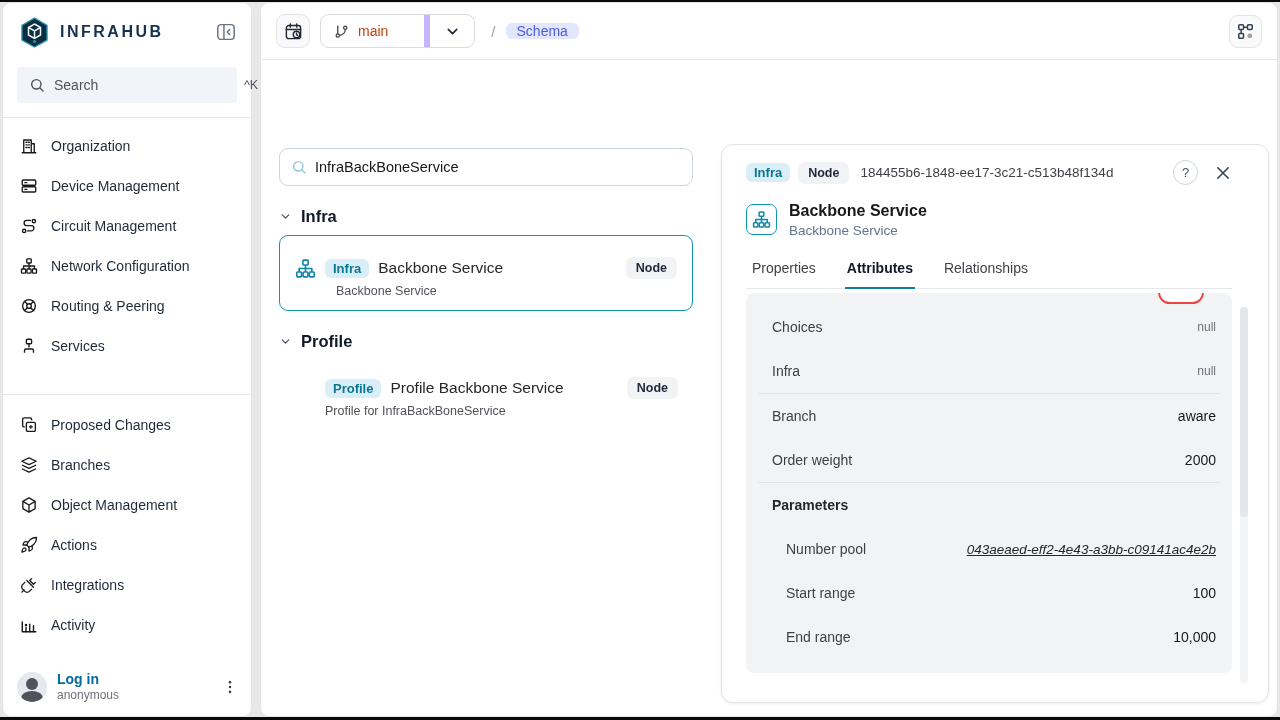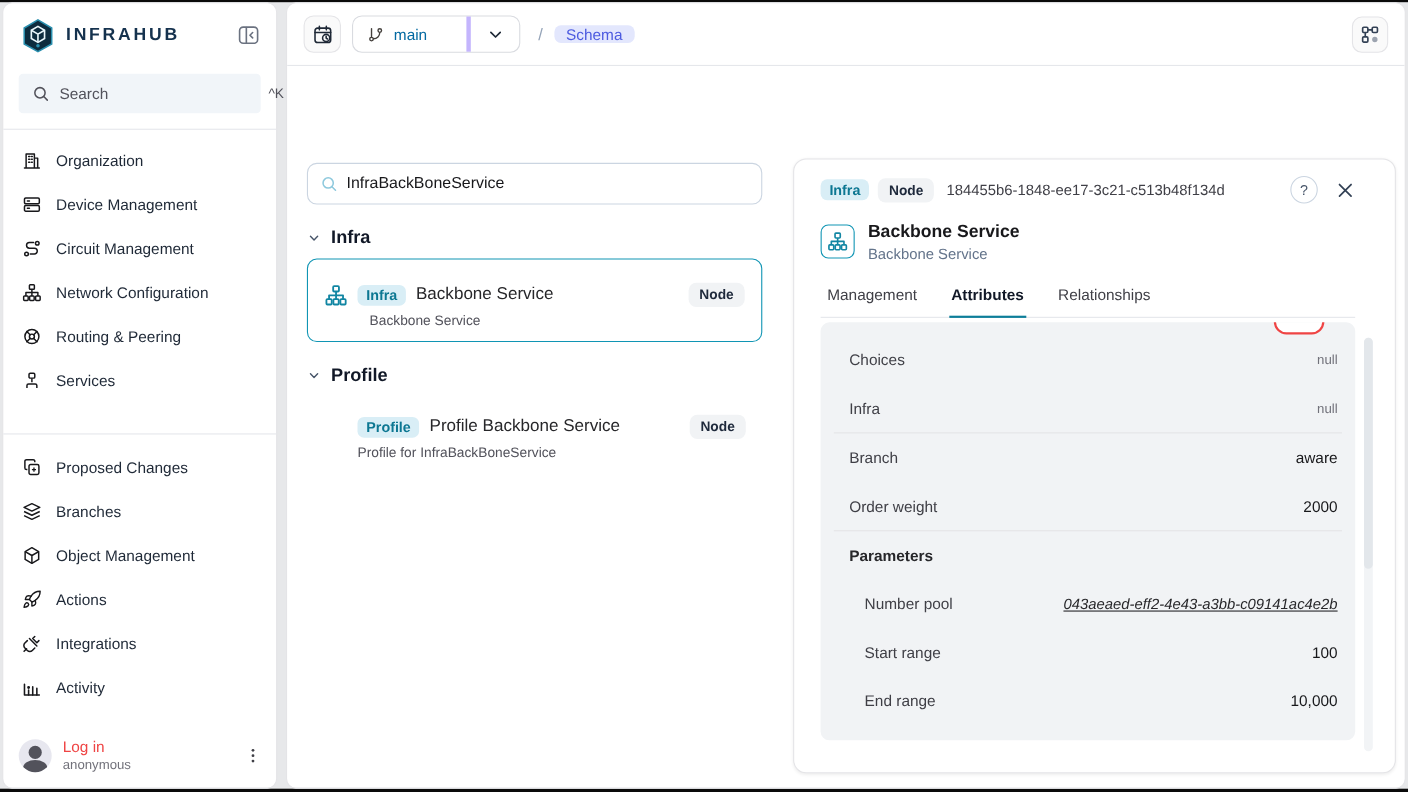--- a/index.html
+++ b/index.html
@@ -25,36 +25,36 @@
   .sb-div { border-top:1px solid #e5e7eb; margin-top:14px; }
   .sb-nav { height:276px; overflow:hidden; padding-top:8px; }
   .sb-bottom { padding-top:10px; }
   .sb-item { height:40px; display:flex; align-items:center; gap:13px; padding:0 17px;
              font-size:14px; color:#1f2937; cursor:pointer; }
   .sb-item .nico { width:18px; height:18px; color:#18181b; flex:0 0 18px; }
   .sb-user { margin-top:auto; display:flex; align-items:center; gap:10px; padding:10px 12px 14px 14px; }
   .avatar { width:30px; height:30px; border-radius:50%; background:#e7e7ef; overflow:hidden; position:relative; flex:0 0 30px; }
   .avatar .head { position:absolute; left:9px; top:6px; width:12px; height:12px; border-radius:50%; background:#52525b; }
   .avatar .body { position:absolute; left:4px; top:19px; width:22px; height:14px; border-radius:50%; background:#52525b; }
-  .user-title { font-size:14px; font-weight:400; color:#ef4444; }
+  .user-title { font-size:14px; font-weight:700; color:#0369a1; }
   .user-sub { font-size:12px; color:#71717a; margin-top:1px; }
   .sb-user .spacer { flex:1; }
   .kebab { color:#3f3f46; width:18px; height:18px; cursor:pointer; }
 
   
   .main { position:absolute; left:260px; top:2px; right:2px; bottom:3px; background:#fff;
           border:1px solid #e4e4e7; border-radius:9px; overflow:hidden; }
   .topbar { height:57px; border-bottom:1px solid #e5e7eb; display:flex; align-items:center;
             gap:10px; padding:0 15px; }
   .icon-btn { width:34px; height:34px; border:1px solid #e4e4e7; background:#fafafa; border-radius:9px;
               display:flex; align-items:center; justify-content:center; color:#1f2937; cursor:pointer; }
   .branch-select { height:34px; border:1px solid #d9dbe0; border-radius:9px; display:flex; align-items:stretch;
                    background:#fff; cursor:pointer; }
-  .branch-left { display:flex; align-items:center; gap:9px; padding:0 36px 0 13px; border-right:4px solid #c4b5fd;
-                 color:#0369a1; font-size:14px; }
+  .branch-left { display:flex; align-items:center; gap:9px; padding:0 36px 0 13px; border-right:6px solid #c4b5fd;
+                 color:#c2410c; font-size:14px; }
   .branch-left .gico { color:#44403c; }
   .branch-right { width:44px; display:flex; align-items:center; justify-content:center; color:#1f2937; }
   .crumb-sep { color:#94a3b8; font-size:15px; margin-left:6px; }
   .crumb-badge { background:#e3e7fd; color:#4d5be0; font-size:14px; padding:0 11px; border-radius:6px; cursor:pointer; }
   .topbar .spacer { flex:1; }
   .wf-btn { width:33px; height:33px; }
 
   .content { position:relative; height:calc(100% - 57px); }
   .page-head { height:72px; display:flex; align-items:center; gap:11px; padding:0 22px;
                border-bottom:1px solid #e5e7eb; }
@@ -439,21 +439,21 @@
               <path d="M12 8v4M12 12H4.75v4M12 12v4M12 12h7.25v4"></path>
             </svg>
           </span>
           <span>
             <div class="dc-title">Backbone Service</div>
             <div class="dc-sub">Backbone Service</div>
           </span>
         </div>
 
         <div class="dc-tabs">
-          <span class="tab">Management</span>
+          <span class="tab">Properties</span>
           <span class="tab active">Attributes</span>
           <span class="tab">Relationships</span>
         </div>
 
         <div class="dc-scroll">
           <span class="cut-pill"></span>
 
           <div class="attr-row">
             <span class="attr-label">Choices</span>
             <span class="attr-value muted">null</span>

